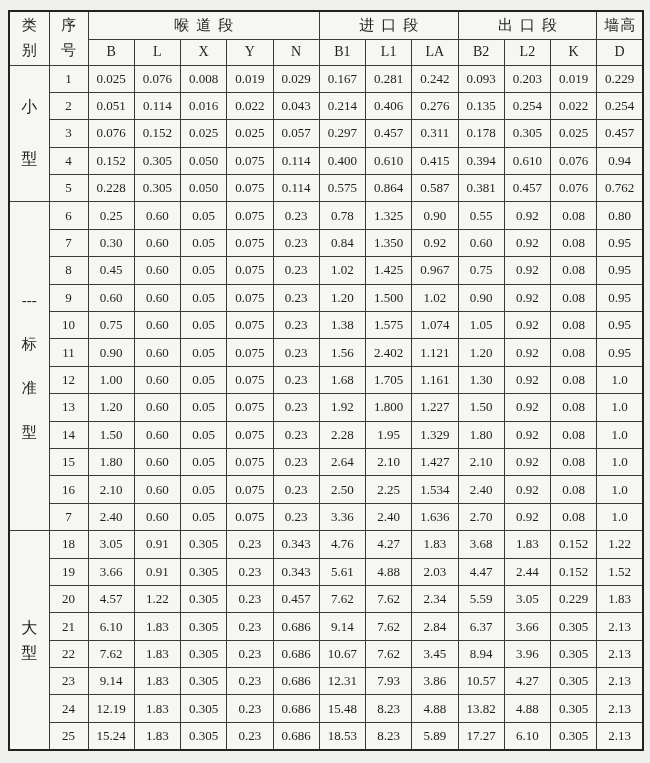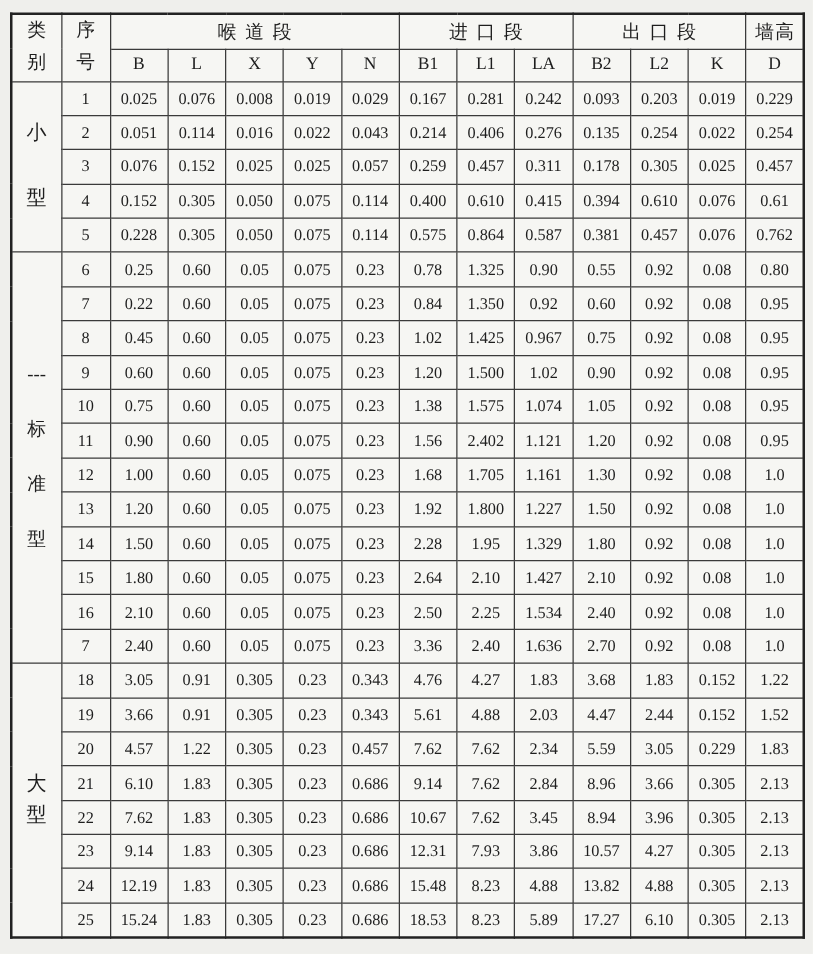--- a/index.html
+++ b/index.html
@@ -130,42 +130,42 @@
           <td class="val">0.022</td>
           <td class="val">0.254</td>
         </tr>
         <tr class="sec0">
           <td class="serial">3</td>
           <td class="val">0.076</td>
           <td class="val">0.152</td>
           <td class="val">0.025</td>
           <td class="val">0.025</td>
           <td class="val">0.057</td>
-          <td class="val">0.259</td>
+          <td class="val">0.297</td>
           <td class="val">0.457</td>
           <td class="val">0.311</td>
           <td class="val">0.178</td>
           <td class="val">0.305</td>
           <td class="val">0.025</td>
           <td class="val">0.457</td>
         </tr>
         <tr class="sec0">
           <td class="serial">4</td>
           <td class="val">0.152</td>
           <td class="val">0.305</td>
           <td class="val">0.050</td>
           <td class="val">0.075</td>
           <td class="val">0.114</td>
           <td class="val">0.400</td>
           <td class="val">0.610</td>
           <td class="val">0.415</td>
           <td class="val">0.394</td>
           <td class="val">0.610</td>
           <td class="val">0.076</td>
-          <td class="val">0.61</td>
+          <td class="val">0.94</td>
         </tr>
         <tr class="sec0">
           <td class="serial">5</td>
           <td class="val">0.228</td>
           <td class="val">0.305</td>
           <td class="val">0.050</td>
           <td class="val">0.075</td>
           <td class="val">0.114</td>
           <td class="val">0.575</td>
           <td class="val">0.864</td>
@@ -189,21 +189,21 @@
           <td class="val">0.78</td>
           <td class="val">1.325</td>
           <td class="val">0.90</td>
           <td class="val">0.55</td>
           <td class="val">0.92</td>
           <td class="val">0.08</td>
           <td class="val">0.80</td>
         </tr>
         <tr class="sec1">
           <td class="serial">7</td>
-          <td class="val">0.22</td>
+          <td class="val">0.30</td>
           <td class="val">0.60</td>
           <td class="val">0.05</td>
           <td class="val">0.075</td>
           <td class="val">0.23</td>
           <td class="val">0.84</td>
           <td class="val">1.350</td>
           <td class="val">0.92</td>
           <td class="val">0.60</td>
           <td class="val">0.92</td>
           <td class="val">0.08</td>
@@ -409,21 +409,21 @@
         <tr class="sec2">
           <td class="serial">21</td>
           <td class="val">6.10</td>
           <td class="val">1.83</td>
           <td class="val">0.305</td>
           <td class="val">0.23</td>
           <td class="val">0.686</td>
           <td class="val">9.14</td>
           <td class="val">7.62</td>
           <td class="val">2.84</td>
-          <td class="val">8.96</td>
+          <td class="val">6.37</td>
           <td class="val">3.66</td>
           <td class="val">0.305</td>
           <td class="val">2.13</td>
         </tr>
         <tr class="sec2">
           <td class="serial">22</td>
           <td class="val">7.62</td>
           <td class="val">1.83</td>
           <td class="val">0.305</td>
           <td class="val">0.23</td>

